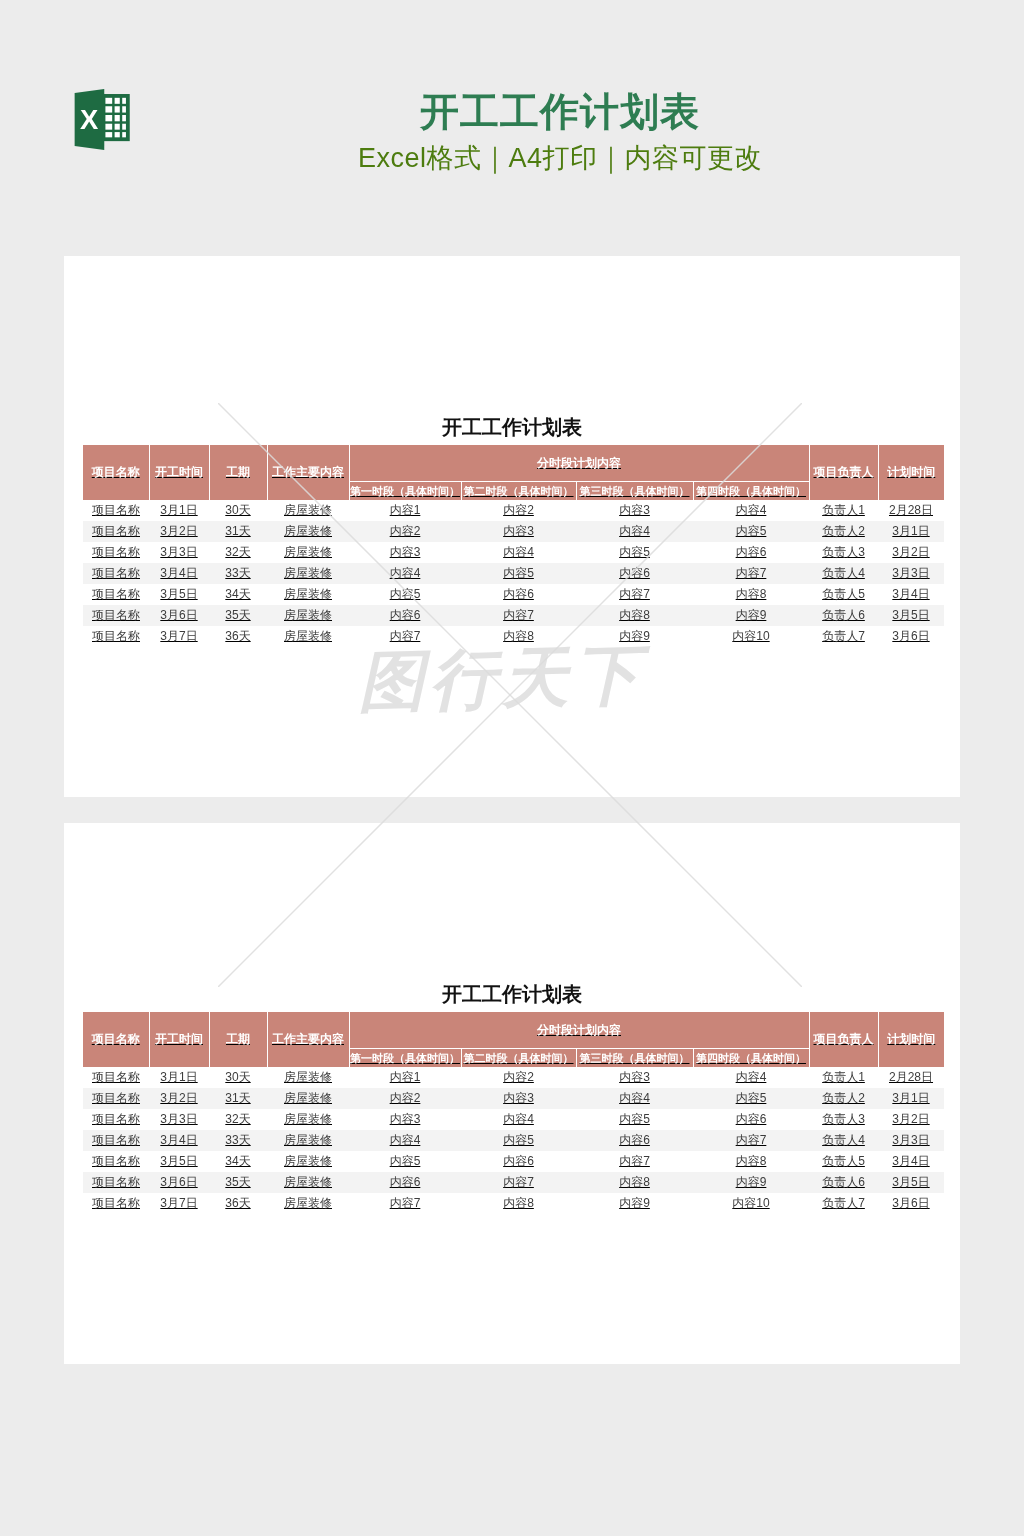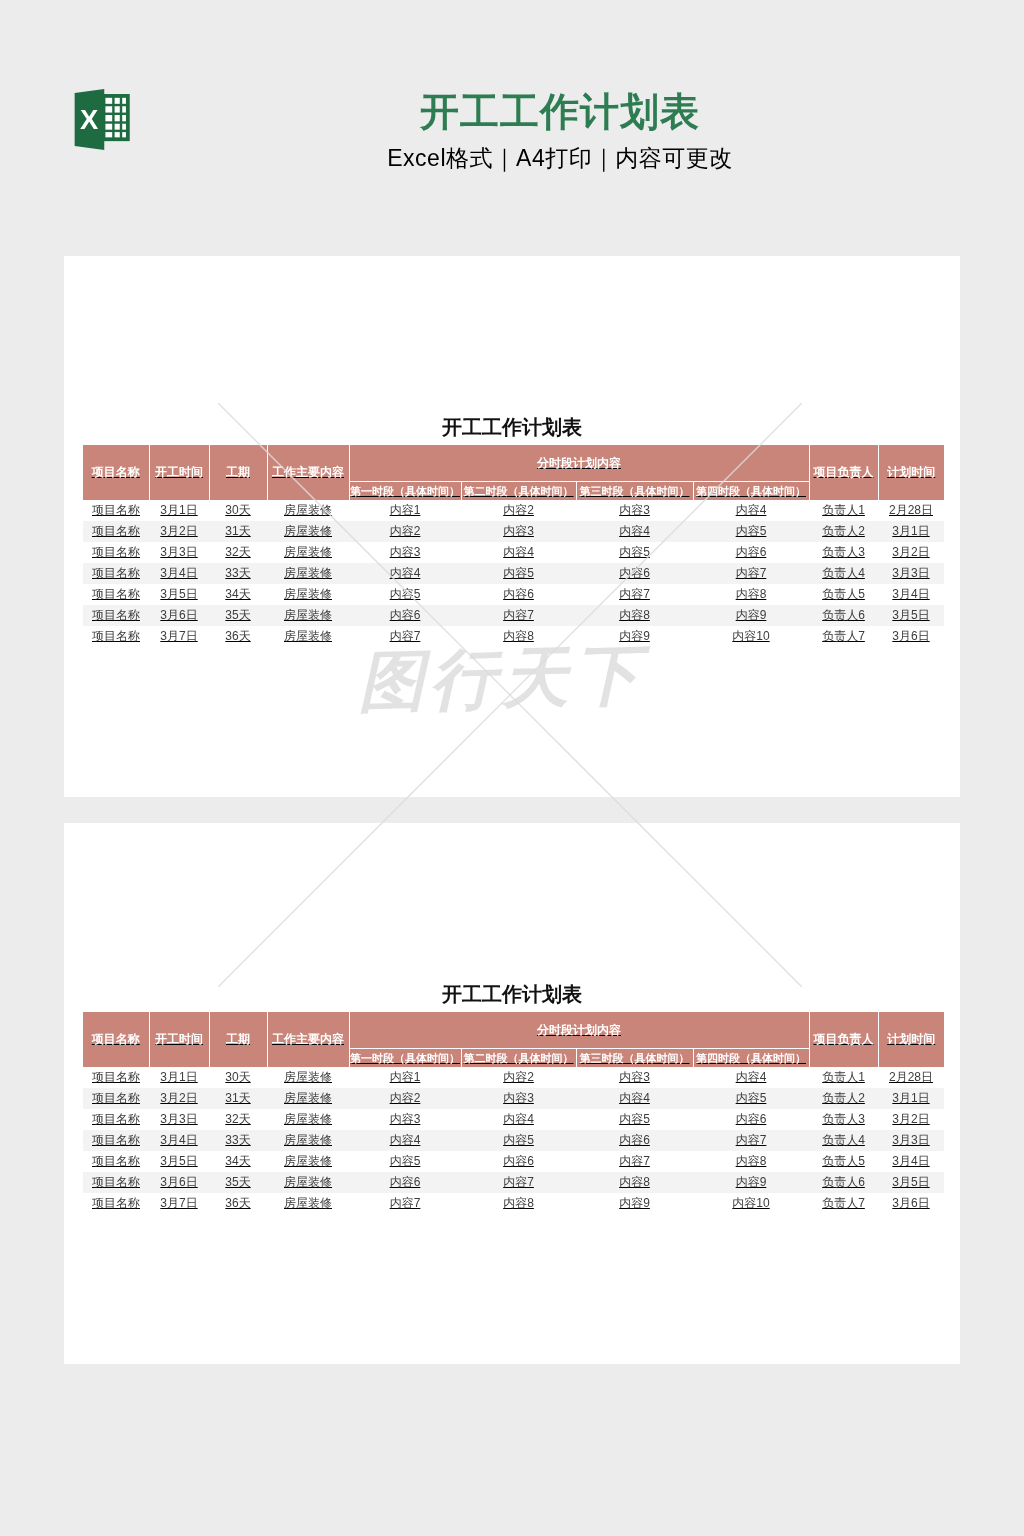--- a/index.html
+++ b/index.html
@@ -13,22 +13,22 @@
 
   
   .page-header{position:absolute;left:0;top:0;width:1024px;height:256px;}
   .excel-icon{position:absolute;left:64px;top:82px;width:76px;height:78px;}
   .head-text{position:absolute;left:96px;right:0;top:88px;text-align:center;}
   .page-title{
     margin:0;font-size:39px;line-height:47px;font-weight:bold;
     color:var(--title-green,#2e7d52);letter-spacing:1px;
   }
   .page-subtitle{
-    margin-top:9px;font-size:23px;line-height:28px;
-    color:#000000;letter-spacing:0.5px;
+    margin-top:9px;font-size:27px;line-height:28px;
+    color:#4d7c0f;letter-spacing:0.5px;
   }
 
   
   .panel{
     position:absolute;left:64px;width:896px;height:541px;
     background:var(--panel-bg,#ffffff);
   }
   .panel-1{top:256px;}
   .panel-2{top:823px;}
 

